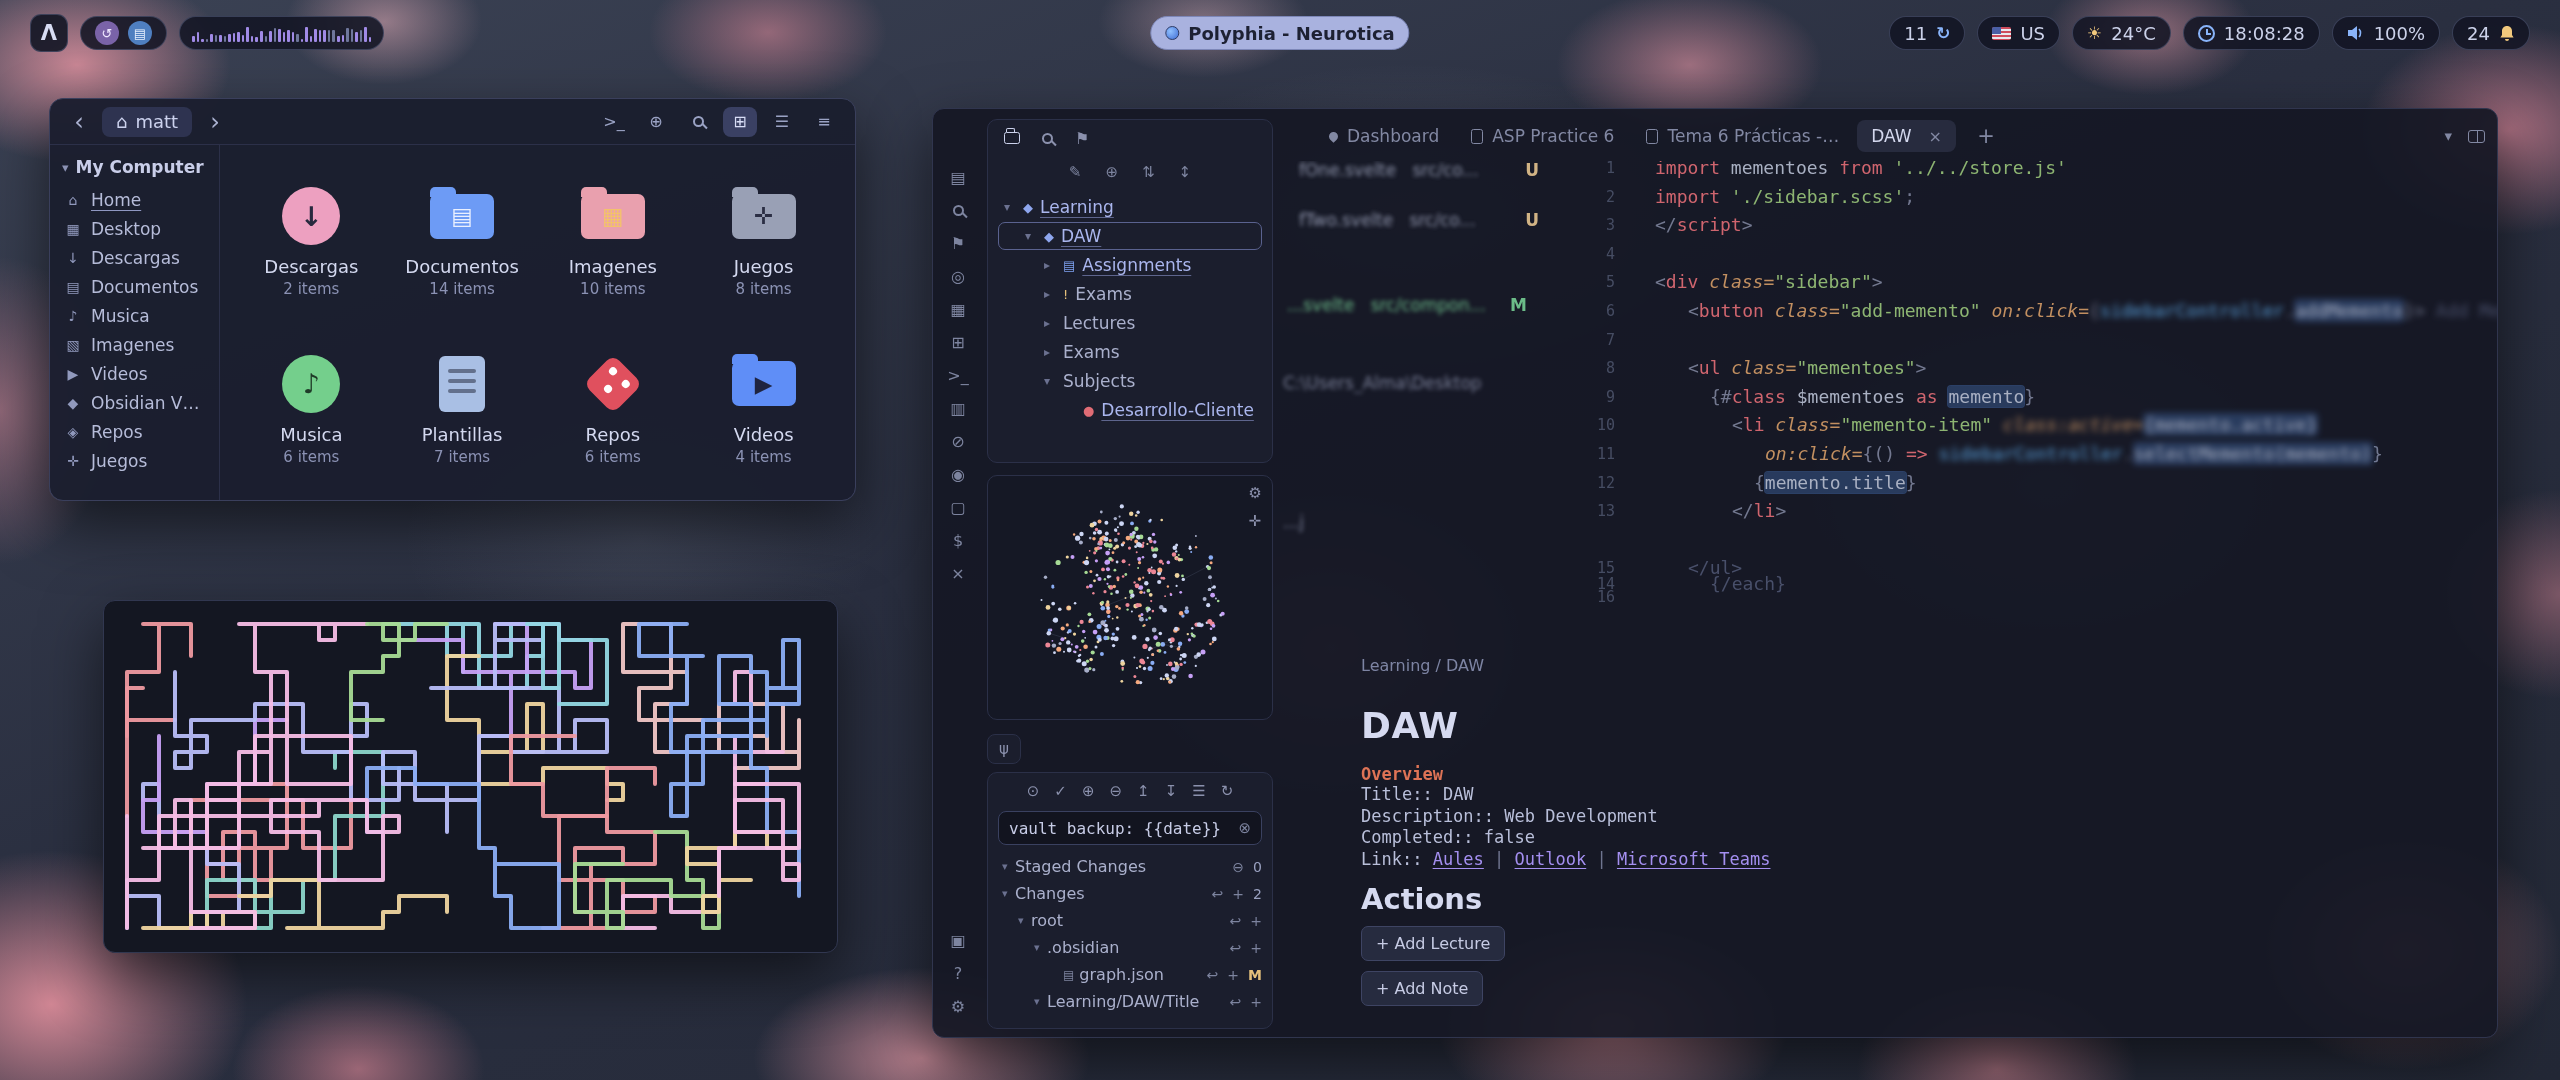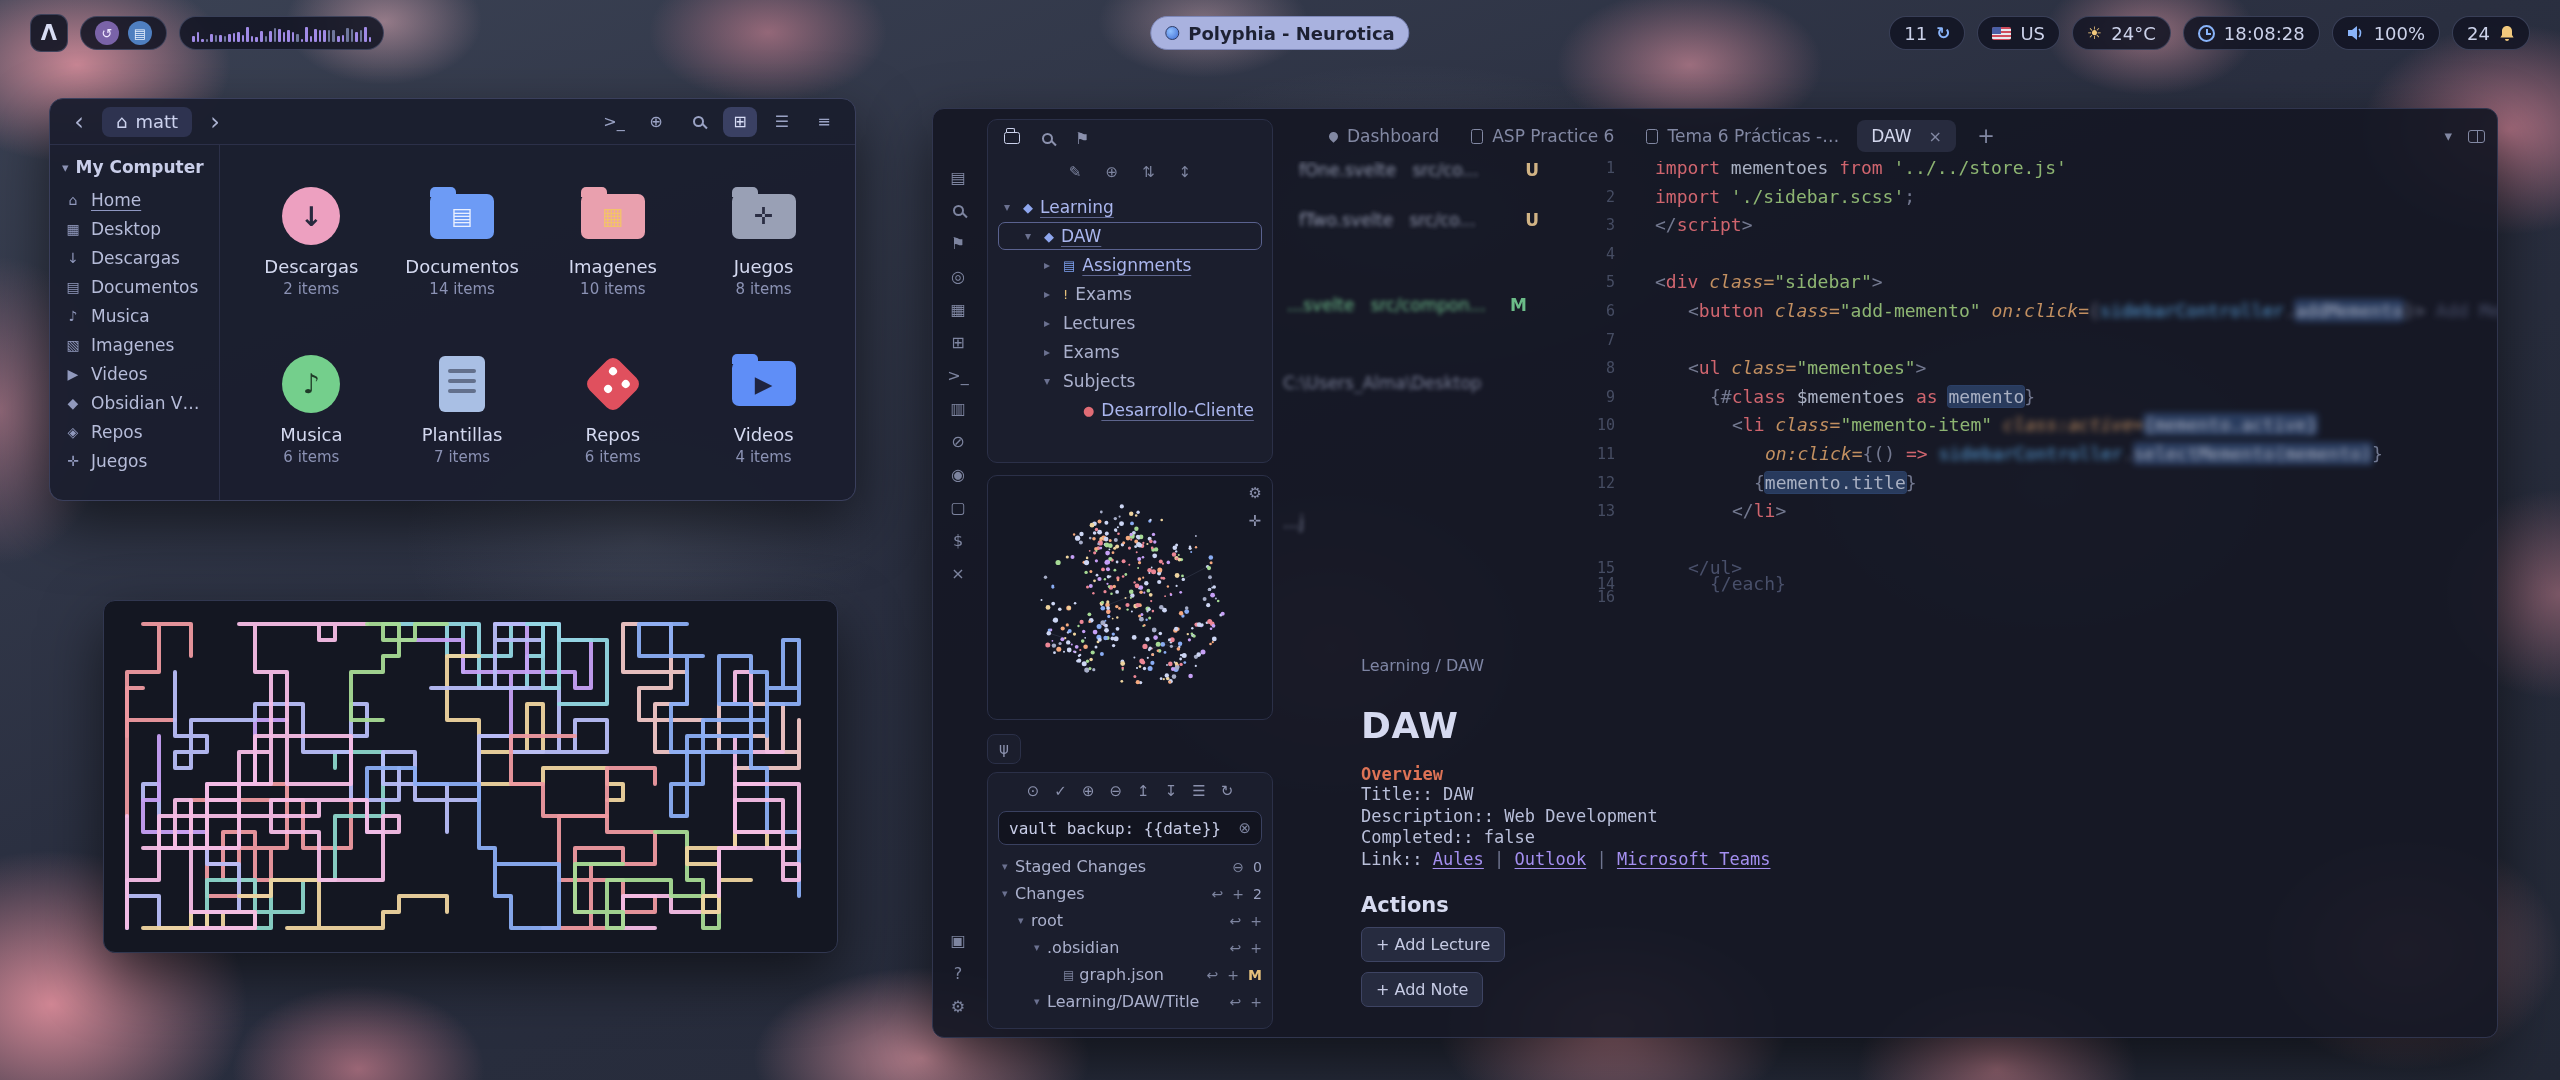--- a/index.html
+++ b/index.html
@@ -158,21 +158,21 @@
   .hl{background:rgba(90,150,240,.30);border-radius:3px;box-shadow:0 0 0 1px rgba(90,150,240,.35);}
   .blur{filter:blur(3px);}
 
   .note{position:absolute;left:82px;top:495px;right:70px;}
   .note-crumb{font-size:16px;color:#7d84a3;}
   .note-title{margin-top:30px;font-size:36px;color:#d6daf0;font-weight:bold;letter-spacing:.5px;}
   .note-sec{margin-top:18px;font-size:17px;font-weight:bold;color:#de7356;font-family:"DejaVu Sans Mono",monospace;}
   .note-prop,.note-links{font-family:"DejaVu Sans Mono",monospace;font-size:17px;color:#b9bfda;line-height:21.5px;}
   .note-link{color:#a48ff0;text-decoration:underline;text-underline-offset:3px;}
   .sep{color:#6f7590;white-space:pre;}
-  .note-actions{margin-top:23px;font-size:21px;font-weight:bold;color:#d6daf0;}
+  .note-actions{margin-top:12px;font-size:29px;font-weight:bold;color:#d6daf0;}
   .btn-row{margin-top:10px;}
   .btn{display:inline-block;padding:7px 14px;background:#262b3f;border:1px solid #3e4463;border-radius:7px;font-size:16px;color:#c6cbe4;font-family:"DejaVu Sans",sans-serif;}
 </style>
 </head>
 <body>
 
 <div class="wallpaper"></div>
 
 <div class="topbar">
   <div class="tb-left">

